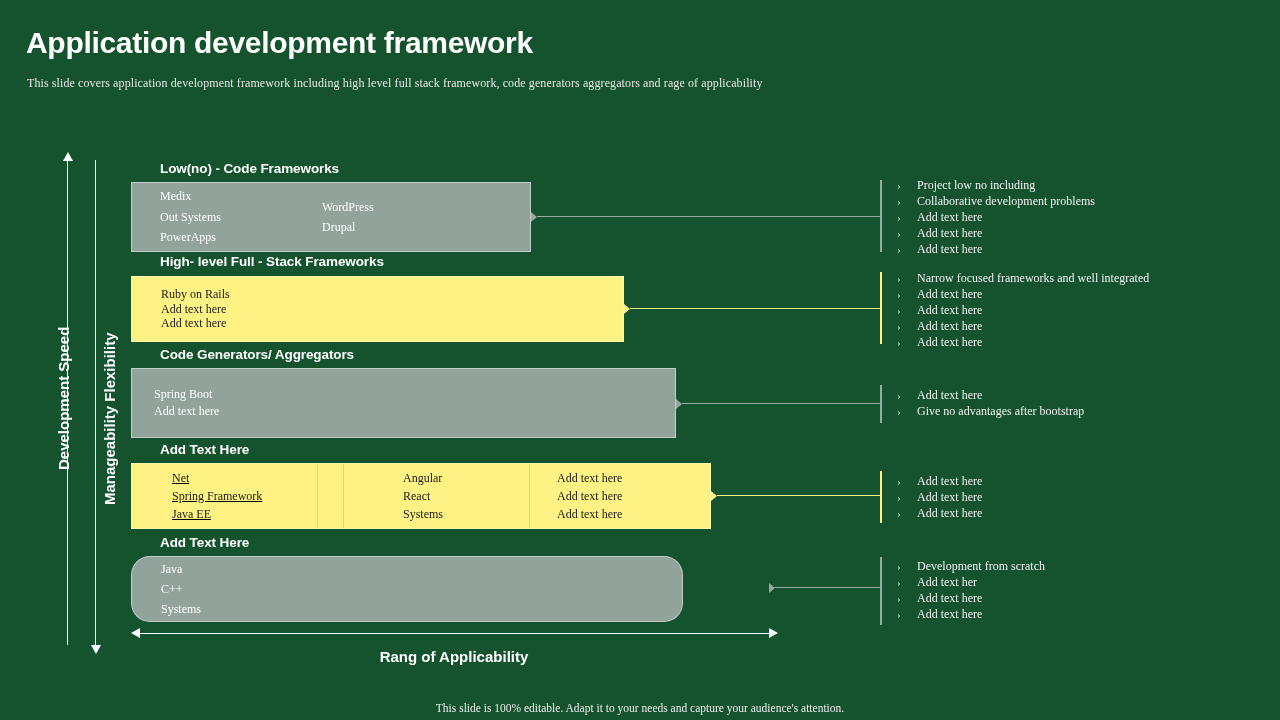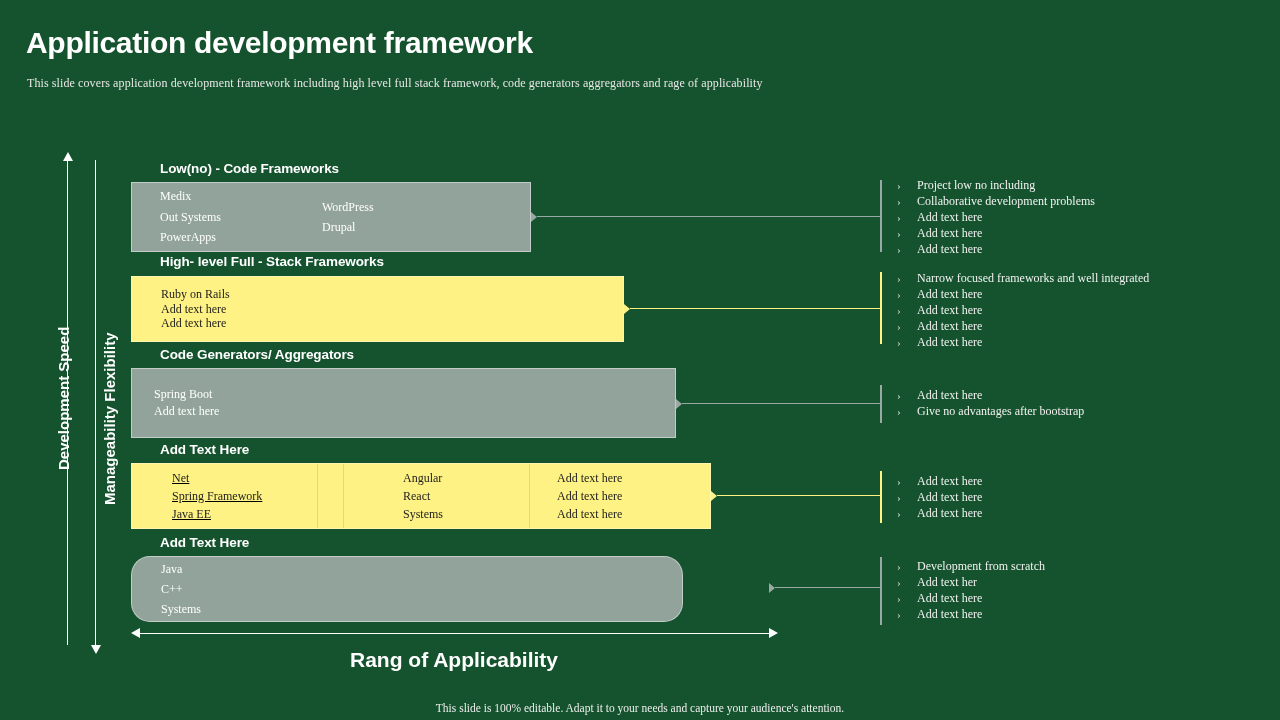--- a/index.html
+++ b/index.html
@@ -99,21 +99,21 @@
     border-top: 5px solid transparent; border-bottom: 5px solid transparent;
     border-right: 9px solid #ffffff;
   }
   .arrow-right {
     position: absolute; left: 769px; top: 628px; width: 0; height: 0;
     border-top: 5px solid transparent; border-bottom: 5px solid transparent;
     border-left: 9px solid #ffffff;
   }
   .axis-label-h {
     position: absolute; left: 137px; top: 648px; width: 634px;
-    text-align: center; color: #ffffff; font-weight: bold; font-size: 21px;
+    text-align: center; color: #ffffff; font-weight: bold; font-size: 15px;
   }
 
   
   .footer {
     position: absolute; left: 0; top: 702px; width: 1280px; text-align: center;
     font-family: "Liberation Serif", serif; font-size: 11.5px; color: #eeeeee;
   }
 </style>
 </head>
 <body>

